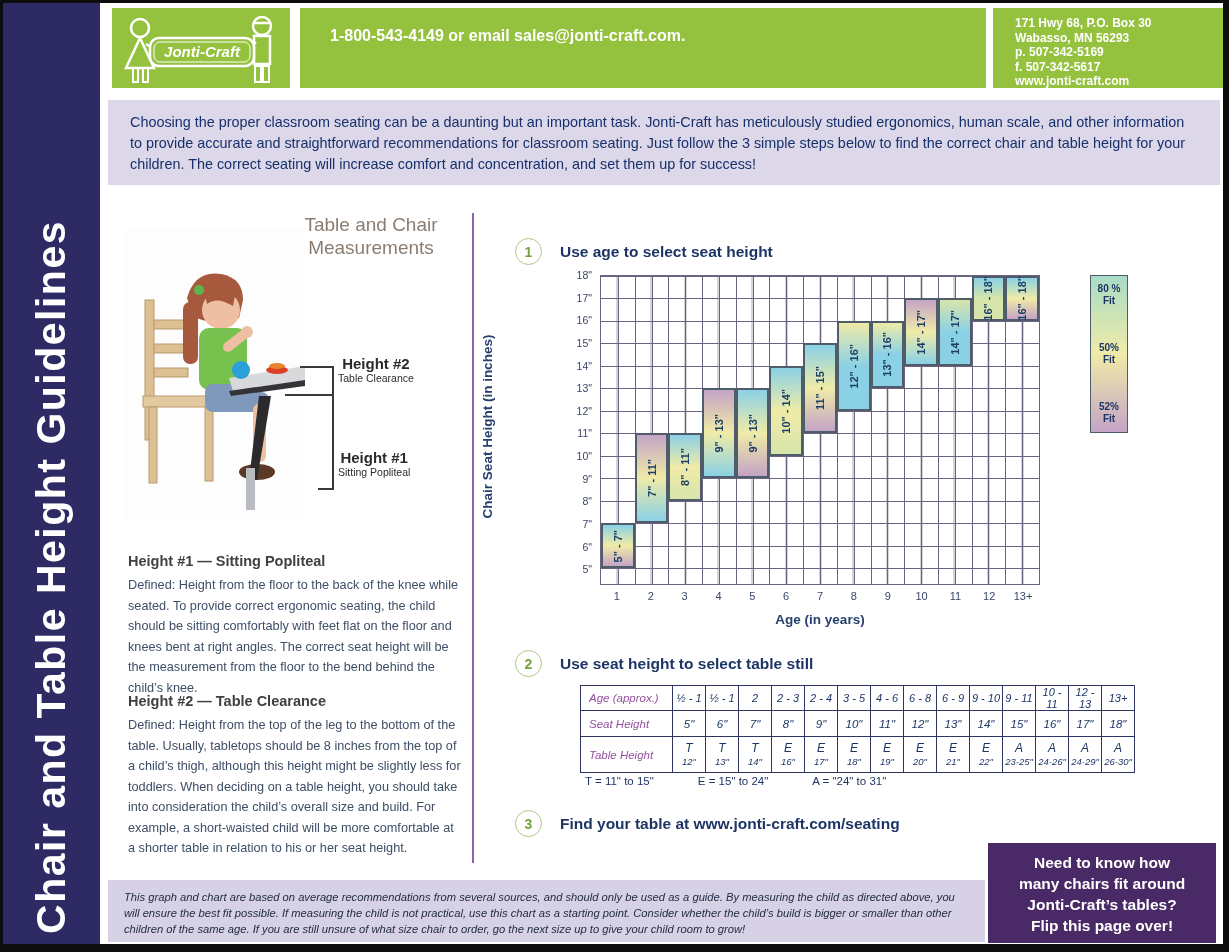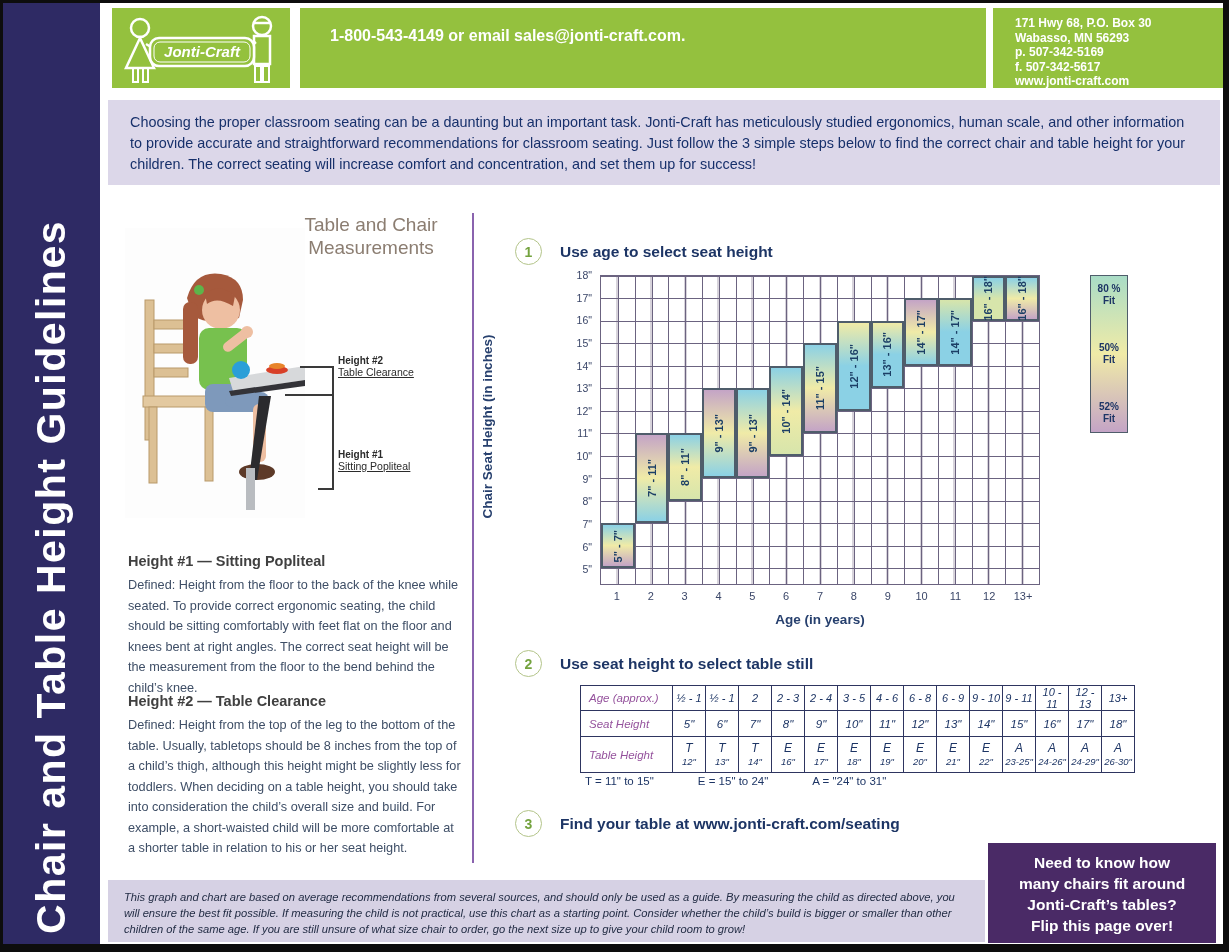--- a/index.html
+++ b/index.html
@@ -29,22 +29,22 @@
     background:#dcd7e9; color:#17306b; font-size:14.4px; line-height:21px; padding:12px 22px; }
 
   
   .measure-heading { position:absolute; left:186px; top:210px; width:170px; text-align:center;
     color:#8b7d71; font-size:19px; line-height:23px; }
   .photo { position:absolute; left:25px; top:225px; width:180px; height:290px; }
   .divider { position:absolute; left:372px; top:210px; width:2px; height:650px; background:#8a63ae; }
 
   .bracket { position:absolute; background:#3a3a3a; }
   .callout { position:absolute; color:#2b2b2b; }
-  .callout .c-title { font-size:10px; font-weight:bold; }
-  .callout .c-sub   { font-size:10.5px;text-decoration:underline; }
+  .callout .c-title { font-size:15px; font-weight:bold;text-align:center; }
+  .callout .c-sub   { font-size:10.5px; }
 
   .sect-title { position:absolute; color:#404040; font-weight:bold; font-size:14.5px; }
   .sect-body  { position:absolute; width:334px; color:#3e4e66; font-size:12.7px; line-height:20.5px; }
 
   
   .step-badge { position:absolute; width:27px; height:27px; border:1.6px solid #b3c489;
     border-radius:50%; color:#74a33f; font-weight:bold; font-size:14px;
     display:flex; align-items:center; justify-content:center; }
   .step-title { position:absolute; color:#1d3565; font-weight:bold; font-size:15.5px; }
 

